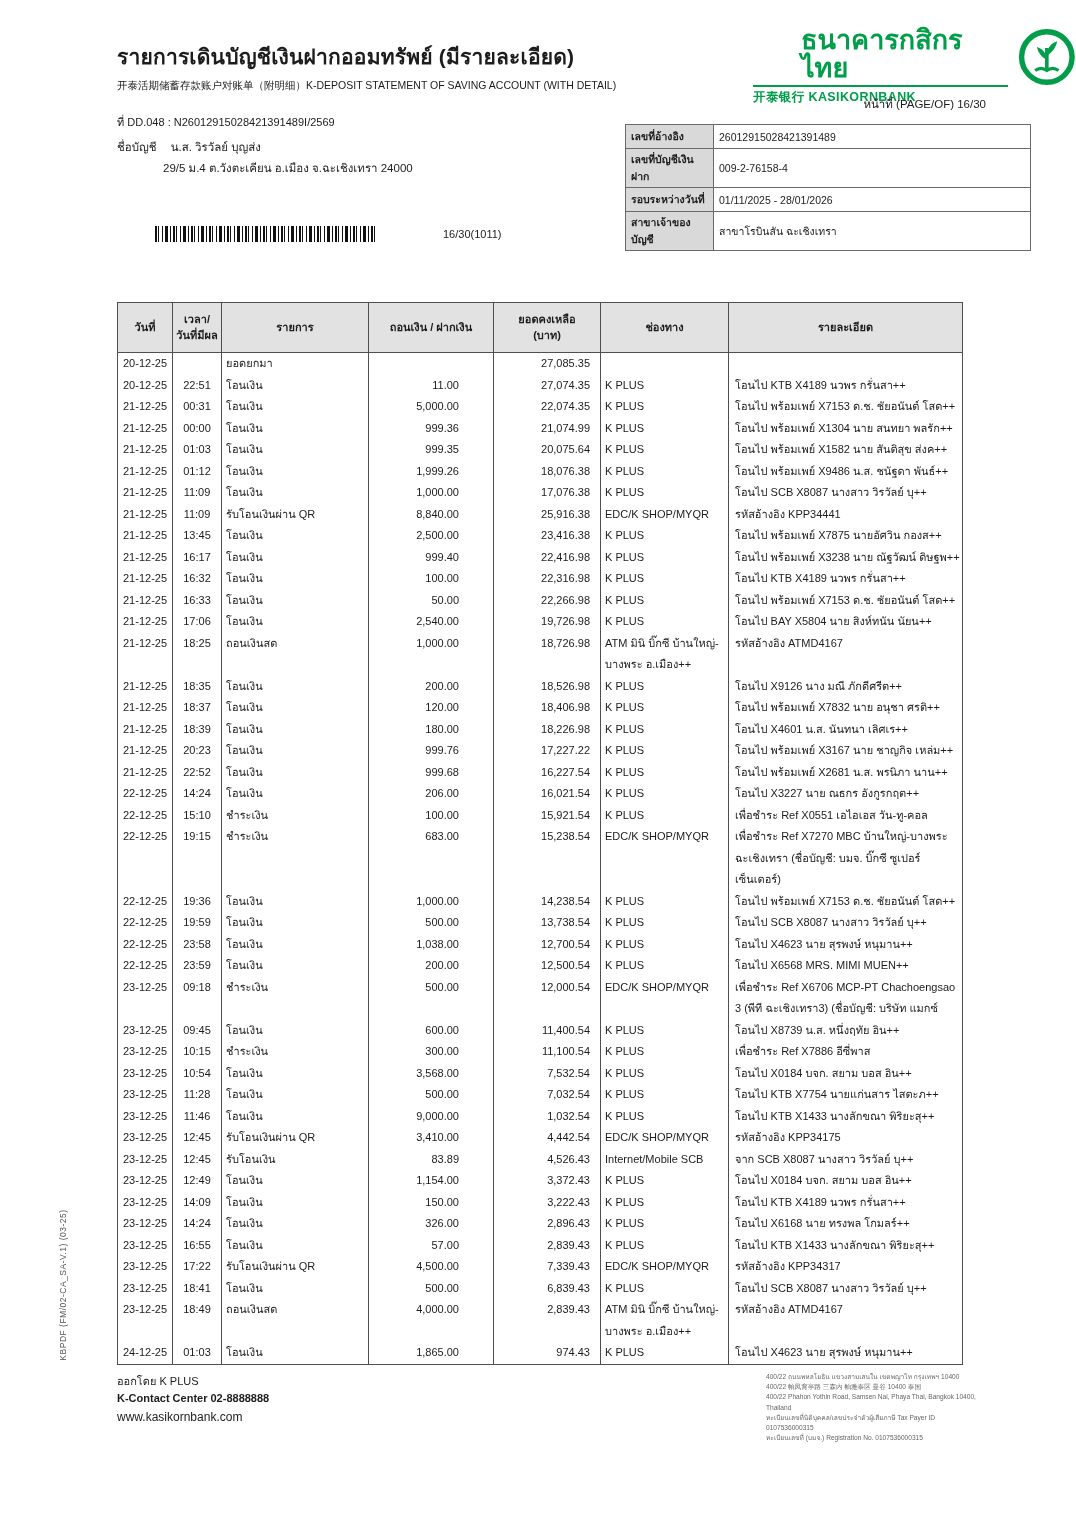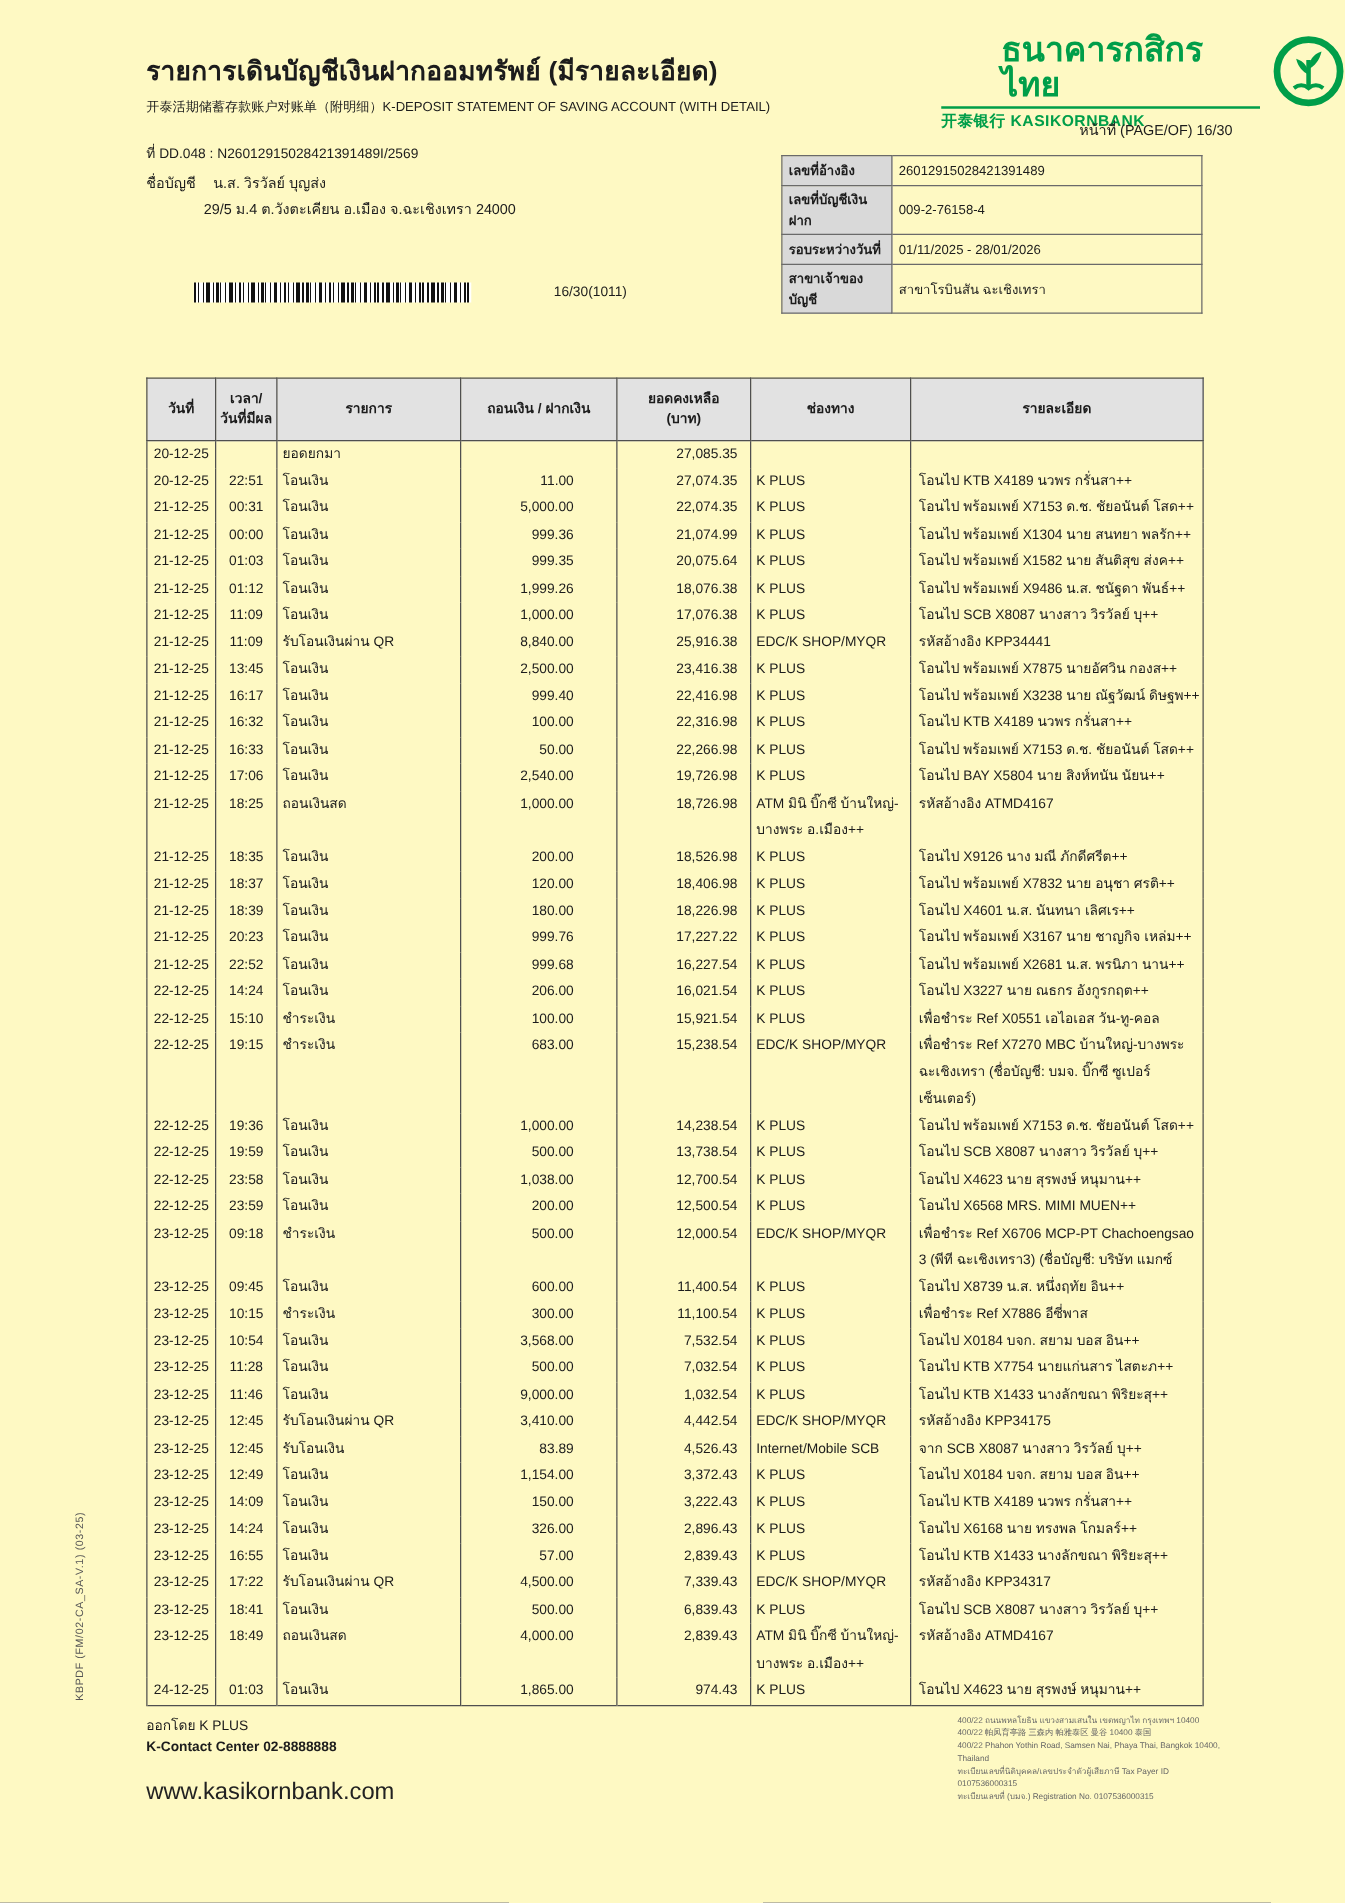--- a/index.html
+++ b/index.html
@@ -1,20 +1,20 @@
 <!DOCTYPE html>
 <html><head>
 <meta charset="utf-8">
 <style>
   * { margin:0; padding:0; box-sizing:border-box; }
   html,body { background:#8a8a8a; }
   body { font-family:"Liberation Sans","DejaVu Sans",sans-serif; }
   .page {
     position:relative; width:1076px; height:1522px; margin:0 auto;
-    background:#fef9c3; color:#1c1c1c; overflow:hidden;
+    background:#ffffff; color:#1c1c1c; overflow:hidden;
   }
 
   
   .title-block { position:absolute; left:117px; top:40px; }
   .doc-title { font-size:21px; font-weight:bold; letter-spacing:.2px; }
   .doc-subtitle { font-size:10.5px; font-weight:normal; margin-top:6px; }
 
   .logo-block { position:absolute; left:753px; top:26px; display:flex; align-items:flex-start; gap:10px; }
   .logo-text { text-align:left; }
   .bank-name { font-size:27px; font-weight:bold; color:var(--green); line-height:1.05;margin-left:48px; }
@@ -23,21 +23,21 @@
 
   .page-of { position:absolute; left:624px; top:95px; width:362px; text-align:right; font-size:11.5px; }
 
   .doc-no { position:absolute; left:117px; top:113px; font-size:11px; }
 
   .account-block { position:absolute; left:117px; top:137px; font-size:11.5px; line-height:1.8; }
   .account-line { display:flex; gap:14px; }
   .account-addr { padding-left:46px; }
 
   
-  .info-table { position:absolute; left:625px; top:124px; width:337px; border-collapse:collapse; font-size:10.5px; }
+  .info-table { position:absolute; left:625px; top:124px; width:406px; border-collapse:collapse; font-size:10.5px; }
   .info-table td { border:1px solid #6a6a6a; height:24px; padding:2px 5px; vertical-align:middle; }
   .info-table td.lbl { background:#d9d9d9; font-weight:bold; width:88px; }
 
   
   .barcode-row { position:absolute; left:155px; top:226px; width:420px; display:flex; align-items:center; }
   .barcode {
     width:222px; height:16px;
     background:repeating-linear-gradient(90deg,
       #111 0 2px, #fff 2px 3px, #111 3px 4px, #fff 4px 7px,
       #111 7px 8px, #fff 8px 10px, #111 10px 13px, #fff 13px 15px,
@@ -66,21 +66,21 @@
 
   
   .side-code {
     position:absolute; left:58px; top:1160px; width:250px; height:16px;
     transform:rotate(-90deg); transform-origin:125px 125px;
     font-size:8.5px; color:#555; text-align:center; letter-spacing:.5px;
   }
   .footer-left { position:absolute; left:117px; top:1373px; font-size:11px; line-height:1.5; }
   .footer-issuer { }
   .footer-contact { font-weight:bold; }
-  .footer-site { font-size:19px; margin-top:14px; color:#222; }
+  .footer-site { font-size:12px; margin-top:2px; color:#222; }
   .footer-right { position:absolute; left:766px; top:1372px; width:212px; font-size:6.6px; color:#666; line-height:1.55; }
 
   :root { --green:#009e49; }
 </style>
 </head>
 <body>
 
 <div class="page">
 
   <div class="title-block">

